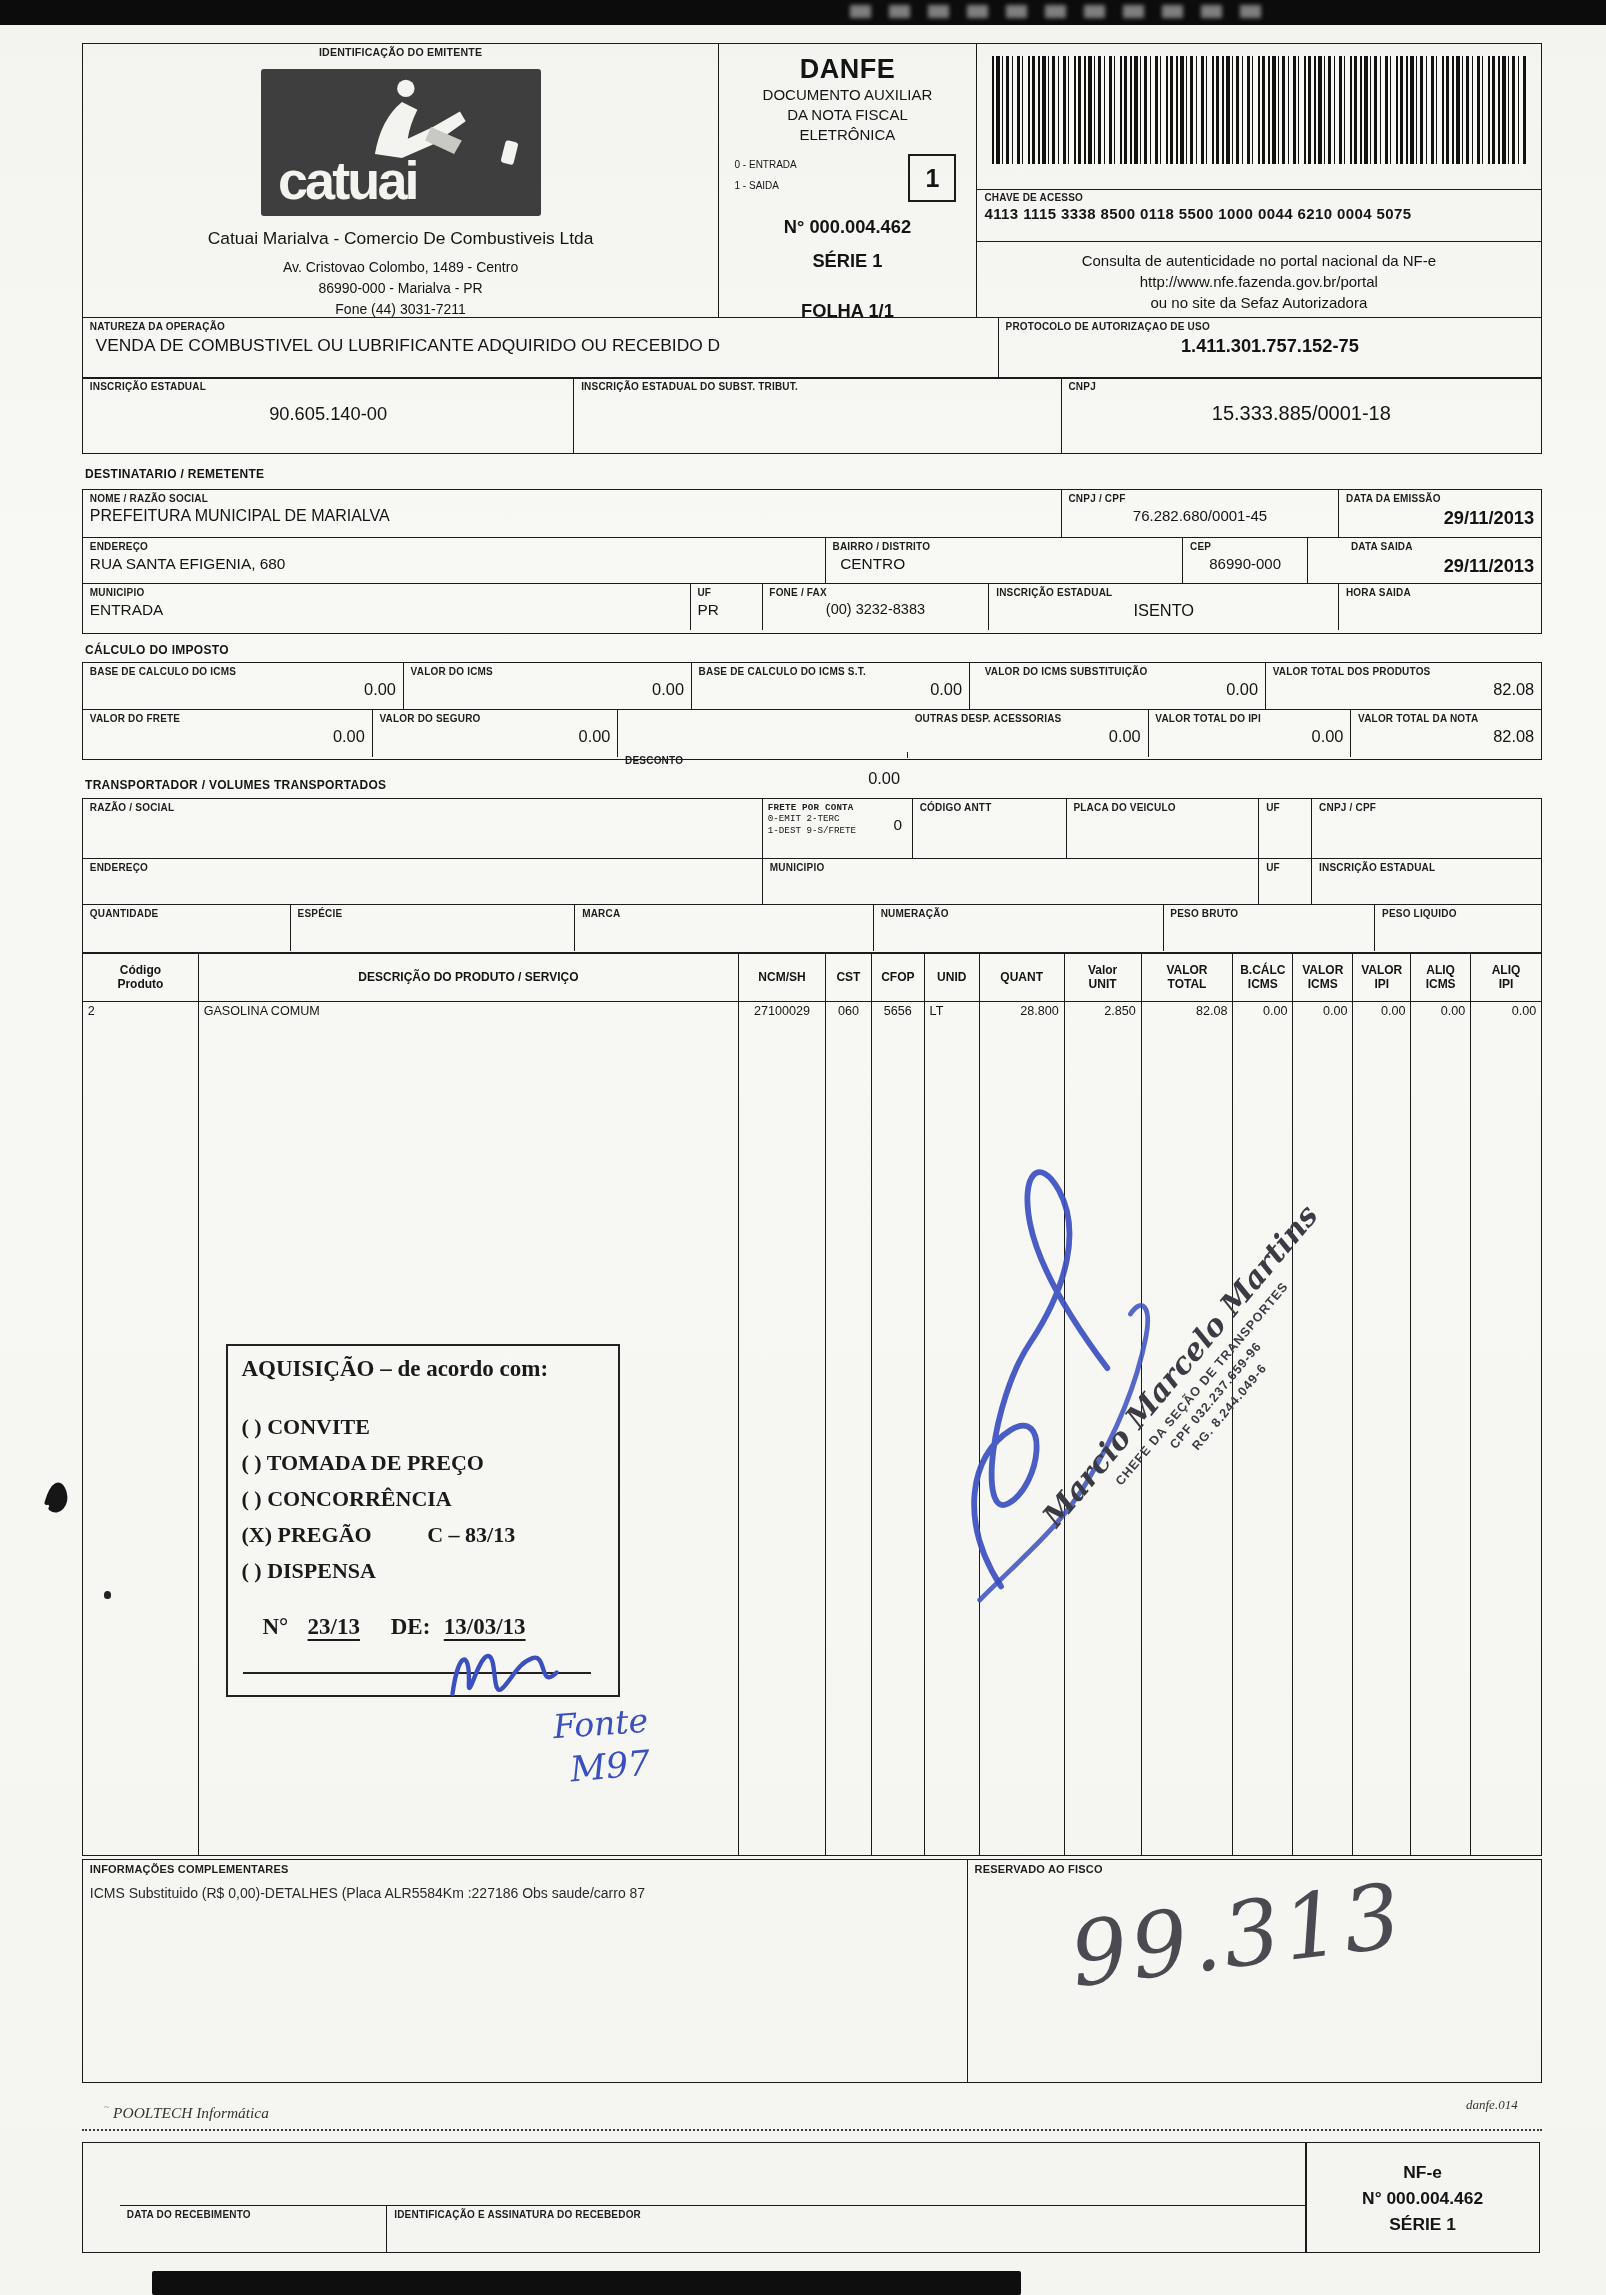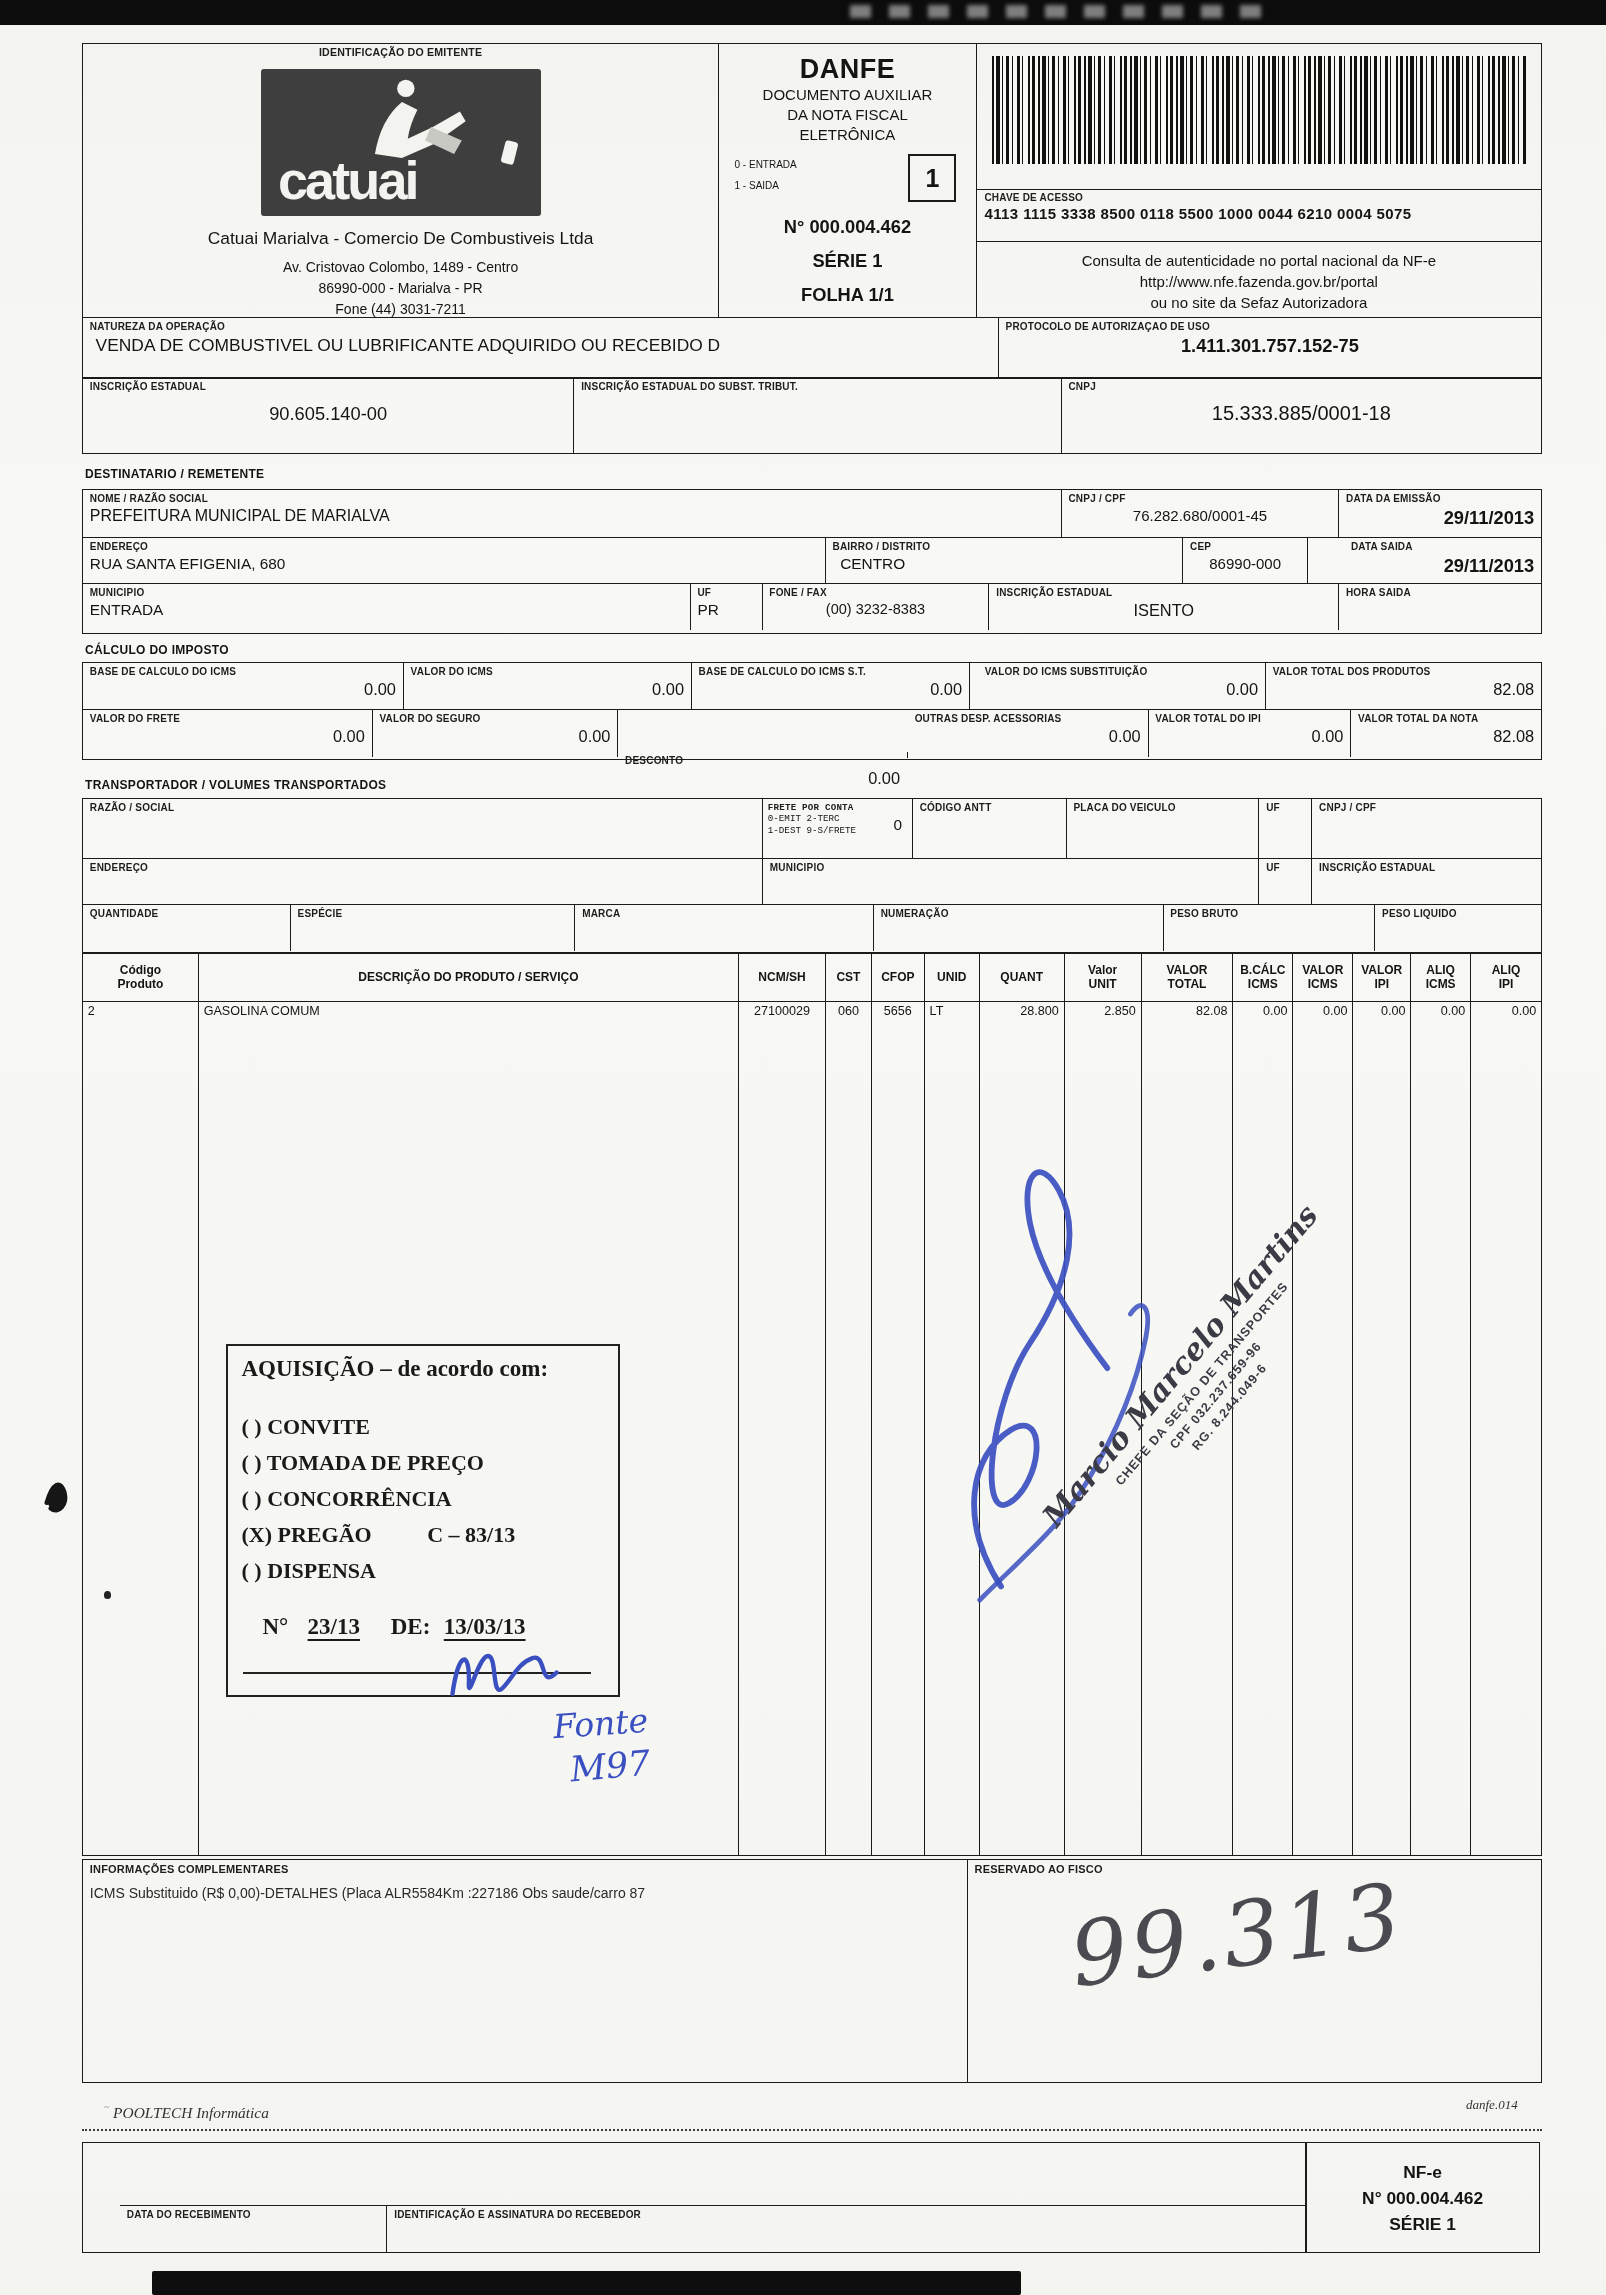--- a/index.html
+++ b/index.html
@@ -106,21 +106,21 @@
       </div>
       <div class="es-row">
         <div class="opts">
           <div>0 - ENTRADA</div>
           <div>1 - SAIDA</div>
         </div>
         <div class="tipo-box">1</div>
       </div>
       <div class="nfo" style="margin-top:13.5px;">N° 000.004.462</div>
       <div class="nfo" style="margin-top:12.6px;">SÉRIE 1</div>
-      <div class="nfo" style="margin-top:12px;">FOLHA 1/1</div>
+      <div class="nfo" style="margin-top:28px;">FOLHA 1/1</div>
     </div>
 
     <div class="cell last" style="width:565px;padding:0;">
       <div style="height:133px;border-bottom:1.9px solid #1b1b1b;">
         <div class="barcode"></div>
       </div>
       <div style="height:52px;border-bottom:1.9px solid #1b1b1b;padding:2.9px 7.7px;box-sizing:border-box;">
         <div class="lbl">CHAVE DE ACESSO</div>
         <div class="chave-val">4113 1115 3338 8500 0118 5500 1000 0044 6210 0004 5075</div>
       </div>

